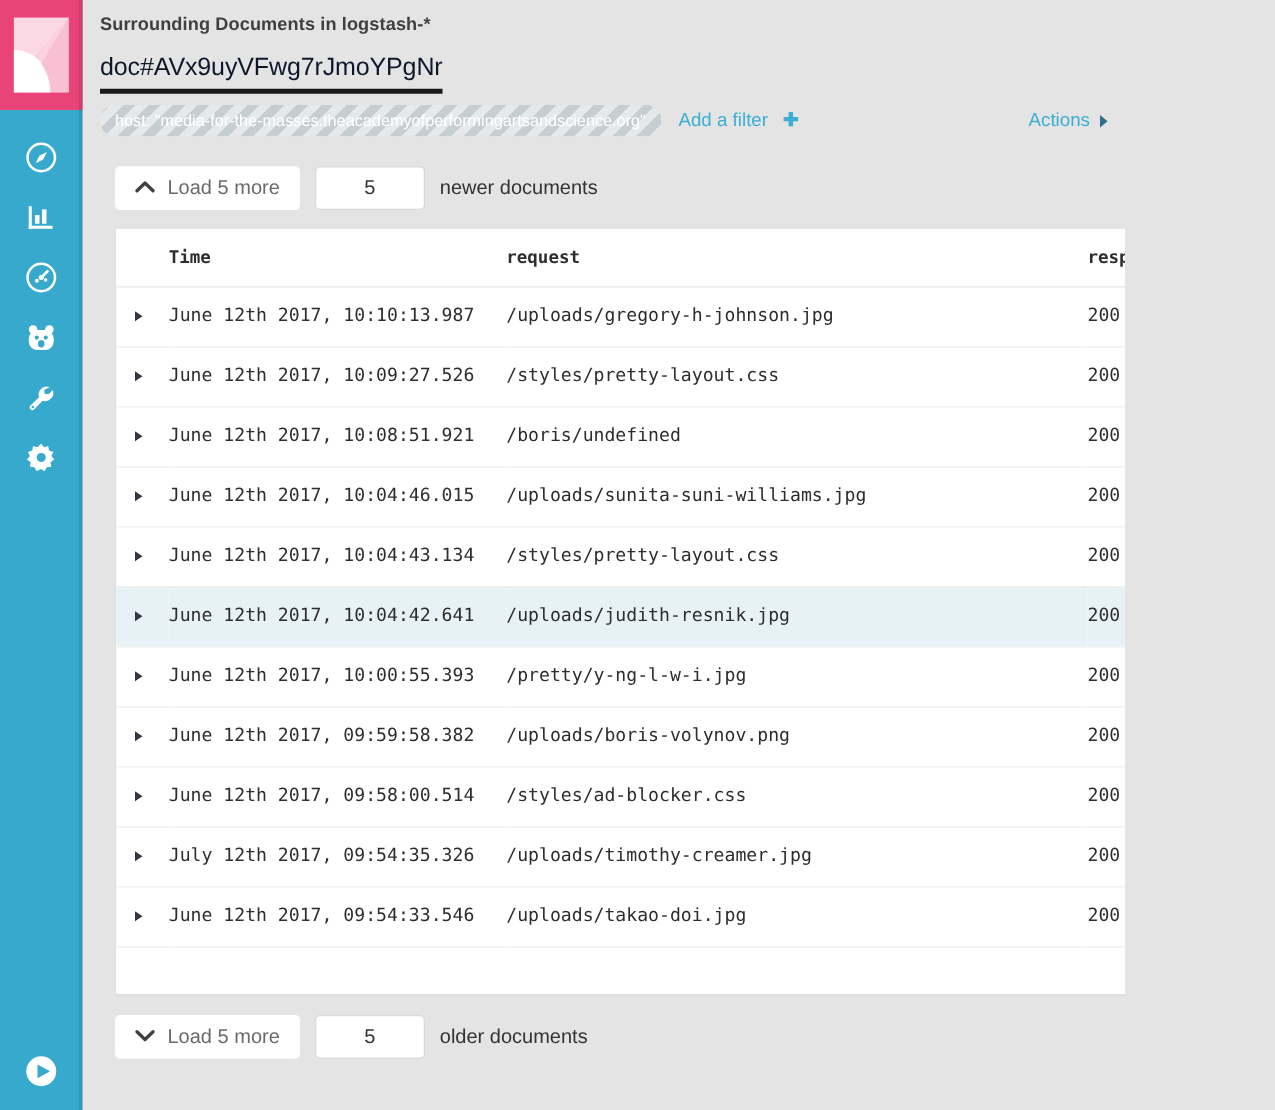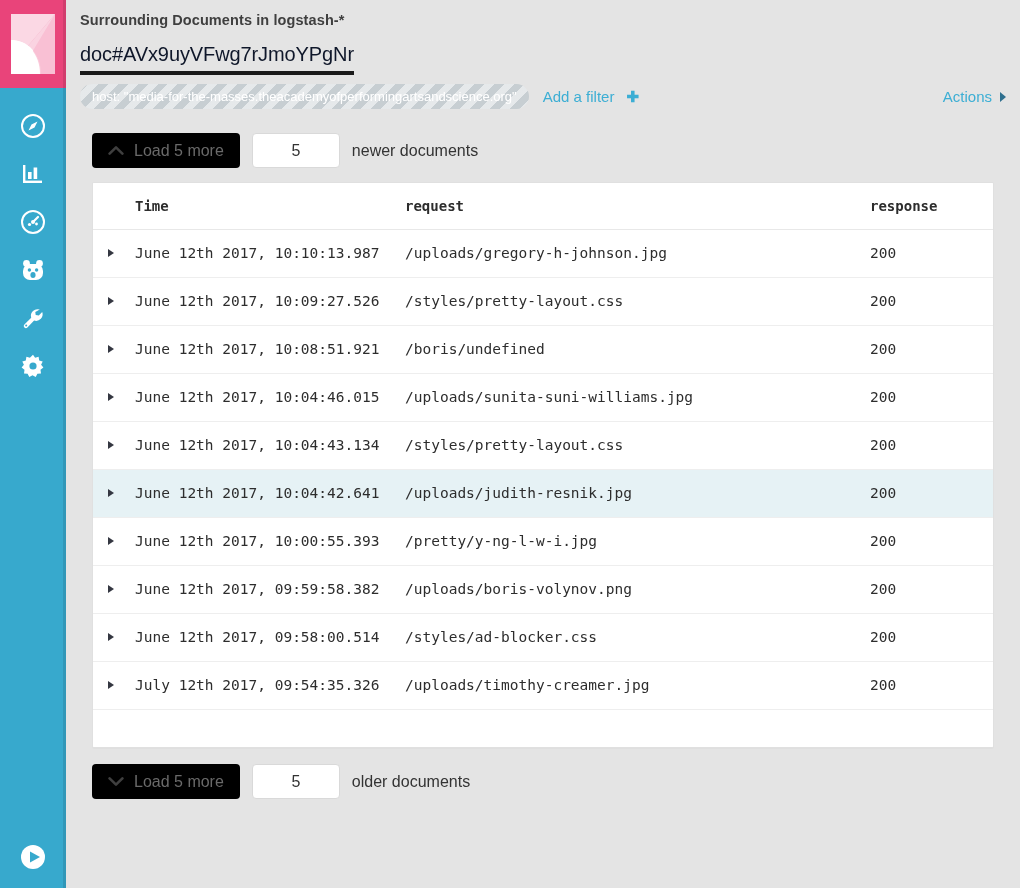--- a/index.html
+++ b/index.html
@@ -10,21 +10,21 @@
     overflow: hidden;
   }
   body {
     font-family: "Liberation Sans", sans-serif;
     background: #e4e4e4;
     color: #333;
     -webkit-font-smoothing: antialiased;
   }
 
   
-  .app { display: flex; width: 1020px; height: 888px; }
+  .app { display: flex; width: 900px; height: 888px; }
 
   
   .sidebar {
     width: 66px; min-width: 66px; height: 888px;
     background: #37a9cd;
     display: flex; flex-direction: column; align-items: stretch;
     position: relative;
   }
   .sidebar::after {
     content: ""; position: absolute; top: 0; right: 0;
@@ -126,21 +126,21 @@
 
   
   .load-bar {
     display: flex; align-items: center; gap: 12px;
     padding: 14px 0 14px 0;
   }
   .load-bar.bottom { padding: 16px 0 0 0; }
   .load-btn {
     display: inline-flex; align-items: center; gap: 10px;
     height: 35px; padding: 0 16px;
-    background: #000000; border: none; border-radius: 4px;
+    background: #ffffff; border: none; border-radius: 4px;
     font-family: "Liberation Sans", sans-serif;
     font-size: 16px; color: #6a6a6a; cursor: pointer;
   }
   .chevron { display: block; }
   .count-input {
     width: 88px; height: 35px;
     border: 1px solid #d9d9d9; border-radius: 4px;
     background: #fff; text-align: center;
     font-family: "Liberation Sans", sans-serif;
     font-size: 16px; color: #333;
@@ -418,20 +418,28 @@
                 <td>200</td>
               </tr>
               <tr class="doc-row">
                 <td>
                   <div class="expand-caret"></div>
                 </td>
                 <td>July 12th 2017, 09:54:35.326</td>
                 <td>/uploads/timothy-creamer.jpg</td>
                 <td>200</td>
               </tr>
+              <tr class="doc-row">
+                <td>
+                  <div class="expand-caret"></div>
+                </td>
+                <td>June 12th 2017, 09:54:33.546</td>
+                <td>/uploads/takao-doi.jpg</td>
+                <td>200</td>
+              </tr>
               <tr class="filler">
                 <td></td>
                 <td></td>
                 <td></td>
                 <td></td>
               </tr>
             </tbody>
         </table>
       </div>
 

